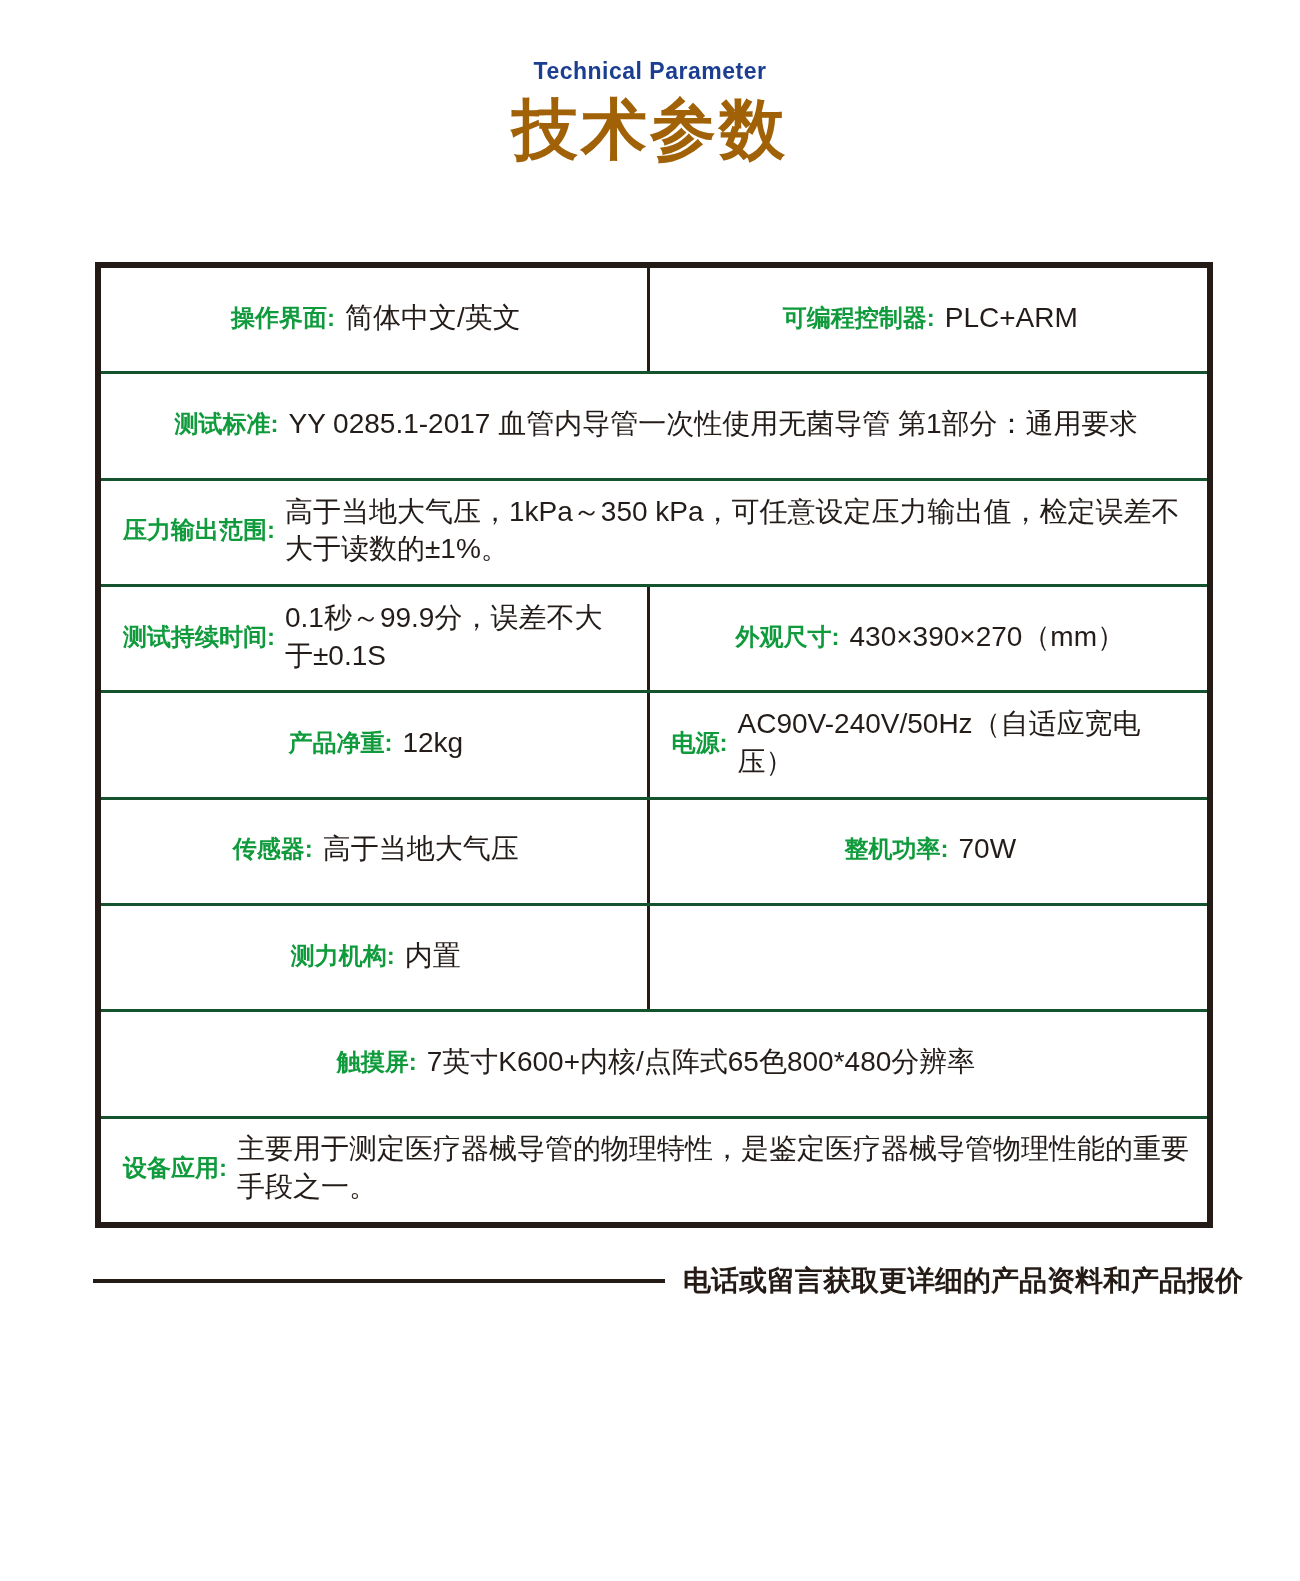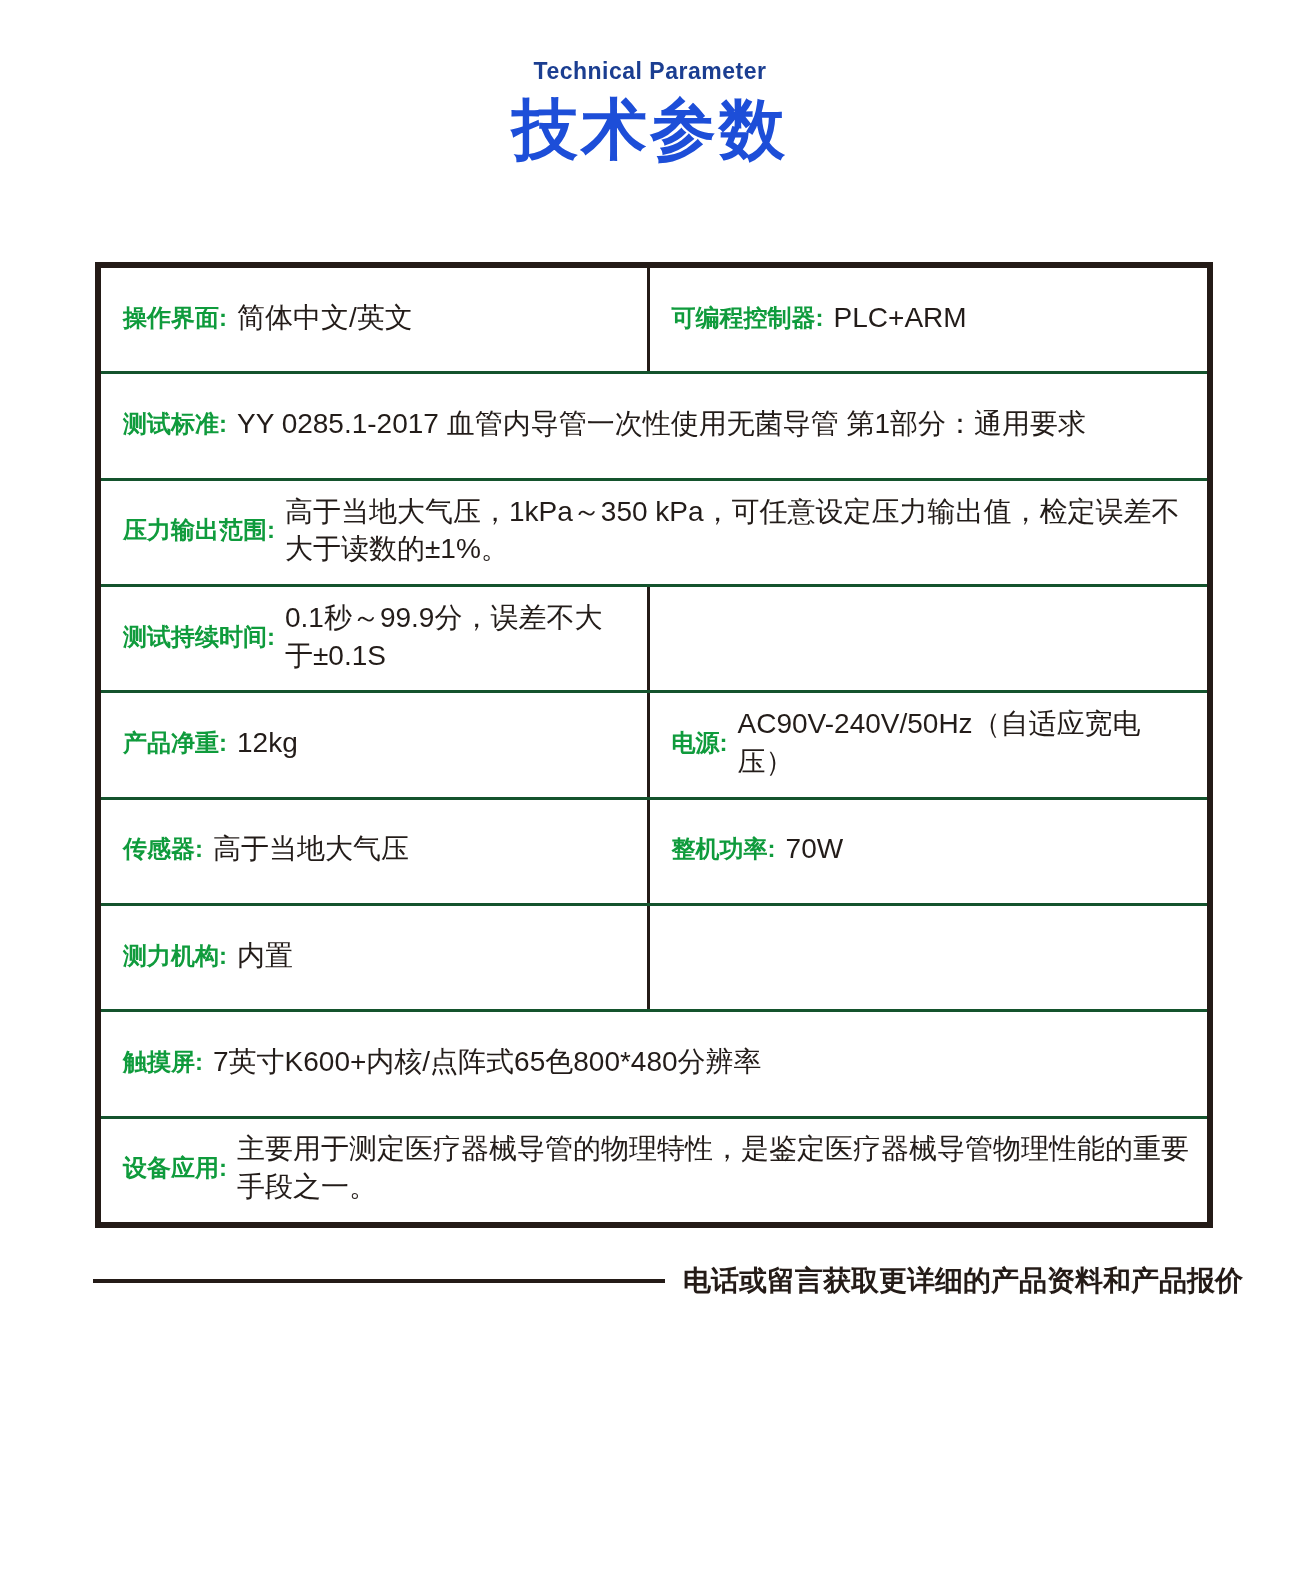--- a/index.html
+++ b/index.html
@@ -24,21 +24,21 @@
     color: #1b3e91;
     letter-spacing: 0.5px;
   }
   .title {
     position: absolute;
     top: 90px; left: 0;
     width: 100%;
     text-align: center;
     font-size: 66px;
     font-weight: 700;
-    color: #1d4ed8;
+    color: #a16207;
     letter-spacing: 3px;
     line-height: 1.2;
   }
 
   
   .spec-table {
     position: absolute;
     left: 95px; top: 262px;
     width: 1118px; height: 966px;
     box-sizing: border-box;
@@ -53,20 +53,21 @@
     align-items: stretch;
     min-height: 0;
   }
   .row + .row { border-top: 3px solid #14532d; }
   .cell {
     display: flex;
     align-items: center;
     box-sizing: border-box;
     padding: 0 18px 4px 22px;
     min-width: 0;
+    justify-content: center;
   }
   .row.single .cell { width: 100%; }
   .row.double .cell.left {
     width: 49.6%;
     border-right: 3px solid #241b17;
   }
   .row.double .cell.right { flex: 1; }
   .lbl {
     font-size: 24px;
     font-weight: 700;
@@ -137,20 +138,24 @@
         <span class="lbl">压力输出范围:</span>
         <span class="val">高于当地大气压，1kPa～350 kPa，可任意设定压力输出值，检定误差不大于读数的±1%。</span>
       </div>
     </div>
 
     <div class="row double">
       <div class="cell left">
         <span class="lbl">测试持续时间:</span>
         <span class="val">0.1秒～99.9分，误差不大于±0.1S</span>
       </div>
+      <div class="cell right">
+        <span class="lbl">外观尺寸:</span>
+        <span class="val">430×390×270（mm）</span>
+      </div>
     </div>
 
     <div class="row double">
       <div class="cell left">
         <span class="lbl">产品净重:</span>
         <span class="val">12kg</span>
       </div>
       <div class="cell right">
         <span class="lbl">电源:</span>
         <span class="val">AC90V-240V/50Hz（自适应宽电压）</span>

